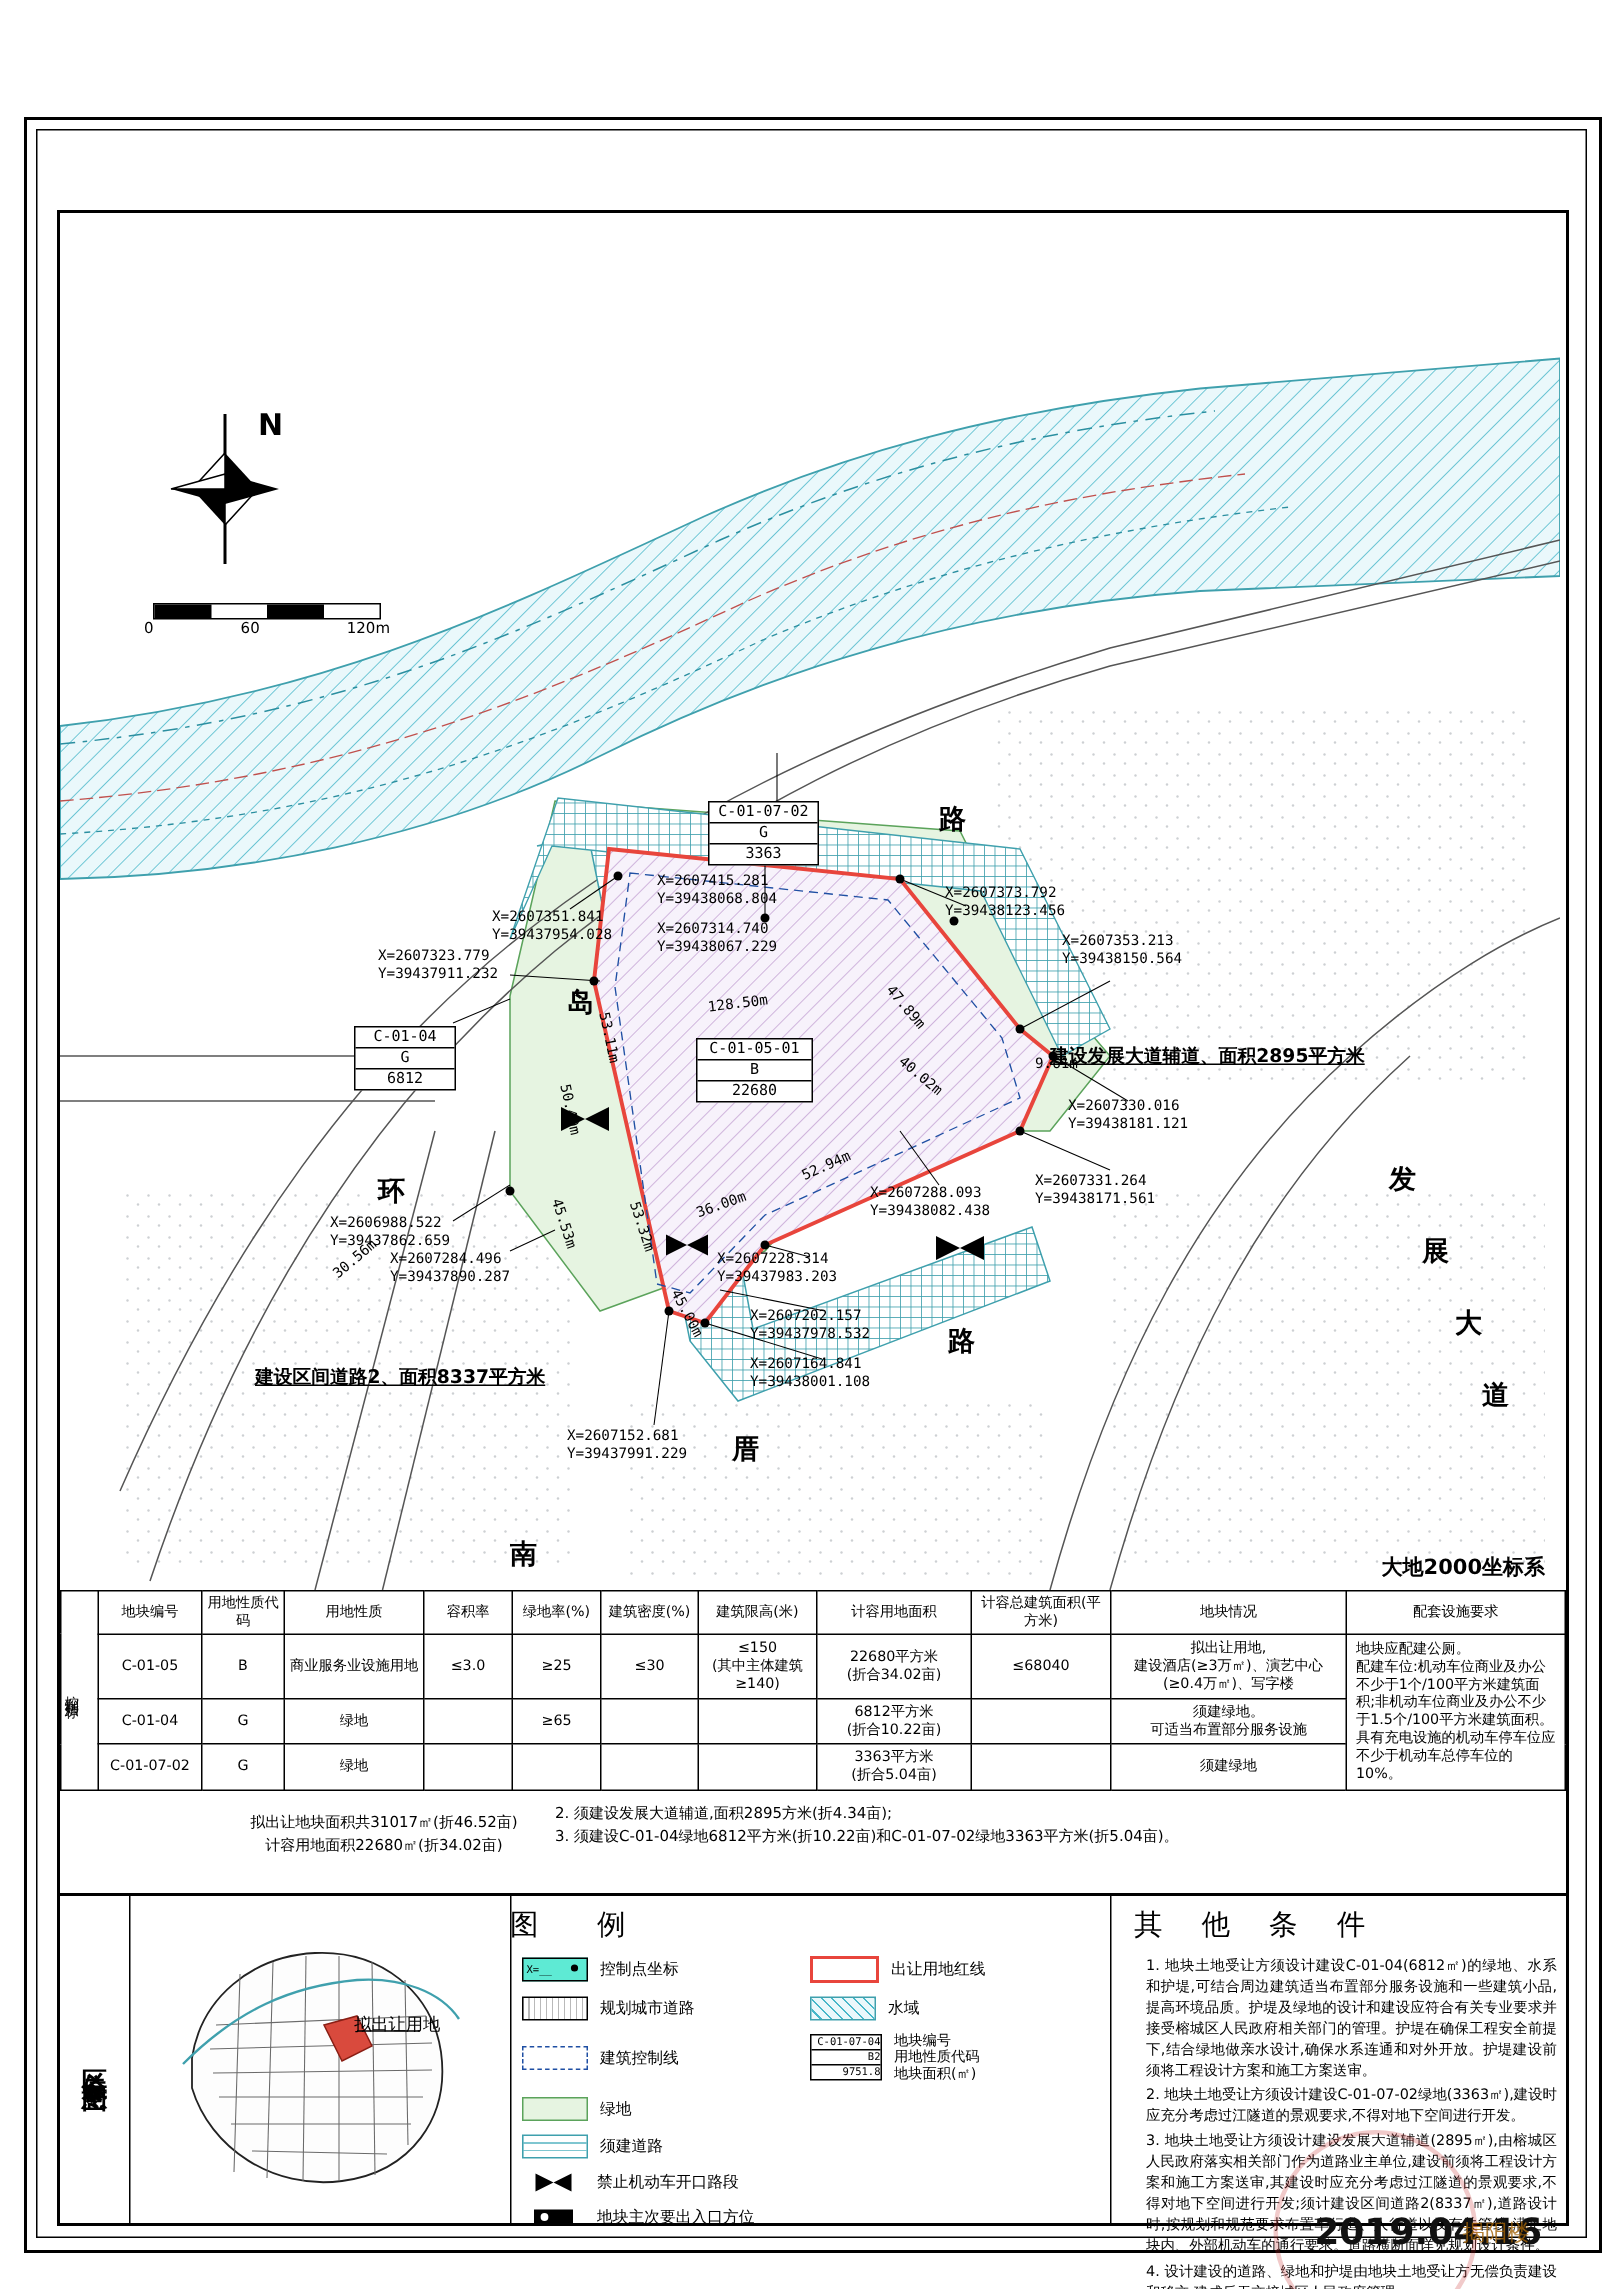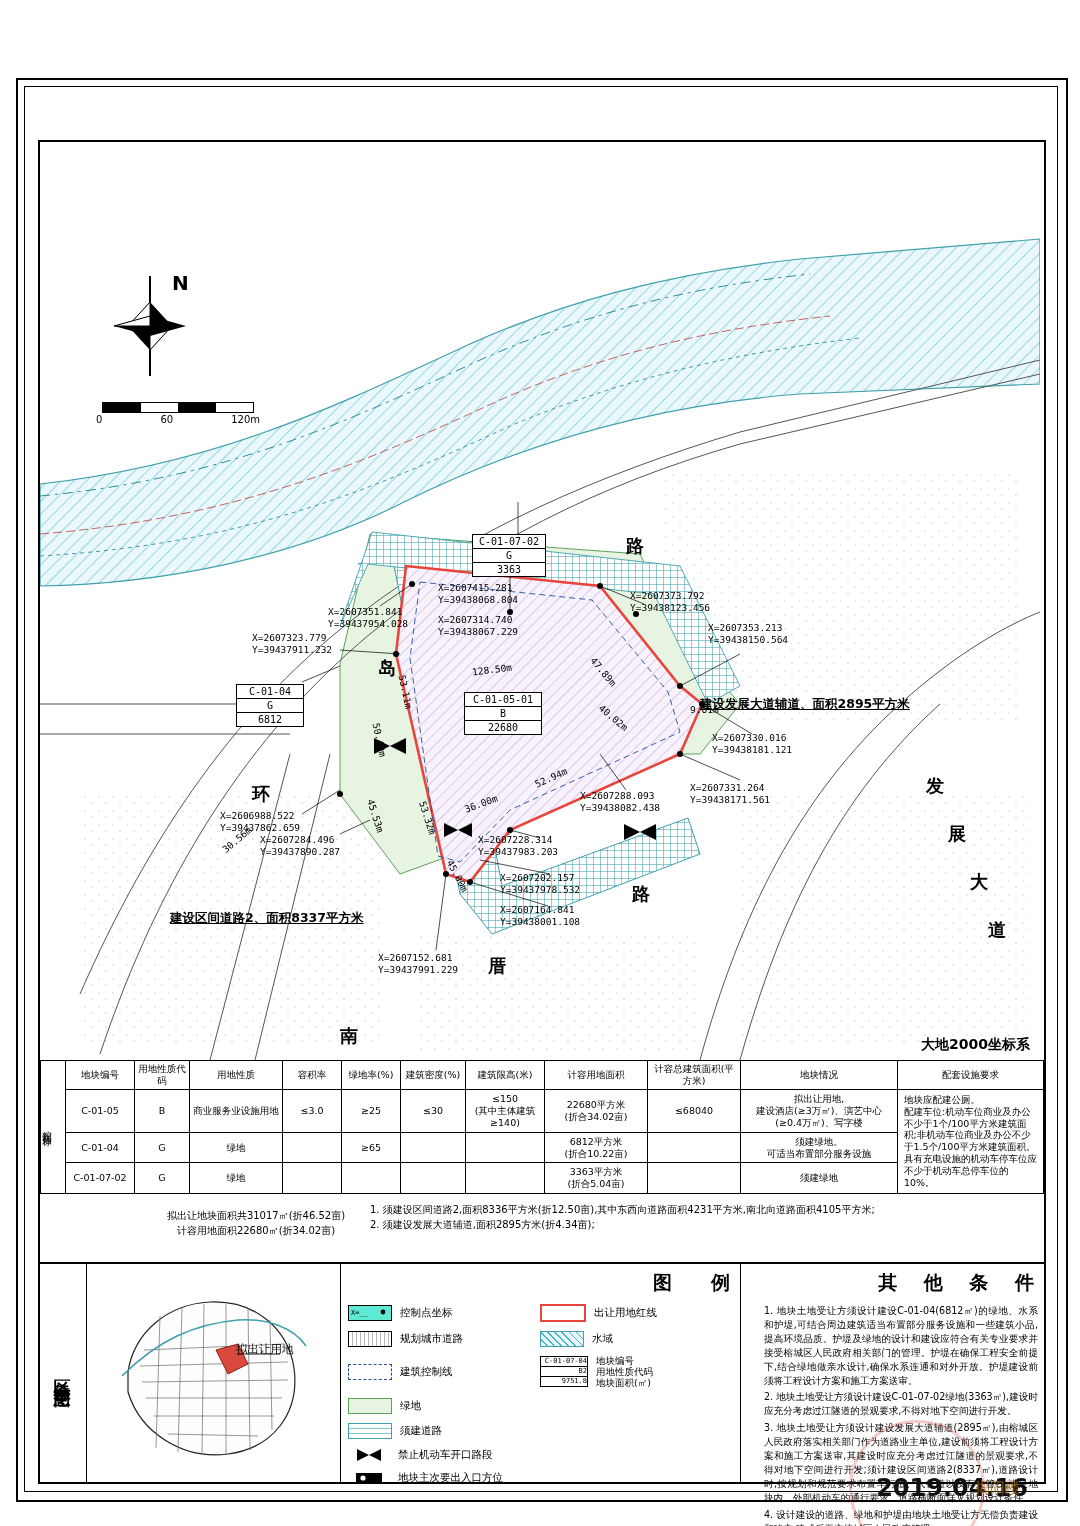--- a/index.html
+++ b/index.html
@@ -32,21 +32,21 @@
   .vside{writing-mode:vertical-rl;text-orientation:upright;letter-spacing:2px;}
   .notes{position:absolute;left:0;top:1060px;width:100%;font-size:10px;line-height:1.5;}
   .notes .left{position:absolute;left:86px;top:6px;width:260px;text-align:center;}
   .notes .right{position:absolute;left:330px;top:0;width:660px;}
   .bottom{position:absolute;left:0;top:1120px;width:100%;height:218px;border-top:2px solid #000;}
   .b-col1{position:absolute;left:0;top:0;width:46px;height:100%;border-right:1px solid #000;display:flex;align-items:center;justify-content:center;}
   .b-col1 .v{writing-mode:vertical-rl;text-orientation:upright;font-size:17px;font-weight:bold;letter-spacing:3px;}
   .b-col2{position:absolute;left:46px;top:0;width:254px;height:100%;border-right:1px solid #000;}
   .b-col3{position:absolute;left:300px;top:0;width:400px;height:100%;border-right:1px solid #000;}
   .b-col4{position:absolute;left:700px;top:0;right:0;height:100%;margin-left:16px;}
-  .b-head{text-align:right;font-size:19px;font-weight:bold;letter-spacing:10px;padding-top:6px;}
+  .b-head{text-align:left;font-size:19px;font-weight:normal;letter-spacing:10px;padding-top:6px;}
   .legend{position:absolute;left:8px;top:40px;width:384px;font-size:10.5px;}
   .legend .row{display:flex;align-items:center;margin-bottom:9px;}
   .legend .col{width:192px;display:flex;align-items:center;}
   .sw{width:42px;height:14px;border:1px solid #000;margin-right:8px;flex:none;}
   .other-txt{position:absolute;left:8px;top:40px;right:6px;font-size:9.6px;line-height:1.45;text-align:justify;}
   .footer{position:absolute;left:38px;top:1482px;width:1004px;text-align:center;font-size:25px;font-weight:bold;letter-spacing:14px;}
   .datestamp{position:absolute;right:52px;top:1474px;font-size:24px;font-weight:bold;color:#111;}
   .seal{position:absolute;right:95px;top:1420px;width:130px;height:130px;border-radius:50%;border:3px solid rgba(200,40,40,.55);opacity:.45;}
   .wm{position:absolute;right:60px;bottom:28px;font-size:15px;color:#a16207;opacity:.8;}
   .locmap{position:absolute;left:12px;top:16px;width:232px;height:190px;}
@@ -322,22 +322,22 @@
         <td></td>
         <td>须建绿地</td>
       </tr>
     </tbody>
       </table>
 
     <div class="notes">
       <div class="left" style="white-space:pre-line">拟出让地块面积共31017㎡(折46.52亩)
 计容用地面积22680㎡(折34.02亩)</div>
       <div class="right">
-        <div>1. 须建设区间道路2,面积8336平方米(折12.50亩),其中东西向道路面积4231平方米,南北向道路面积4105平方米;</div>
         <div>2. 须建设发展大道辅道,面积2895方米(折4.34亩);</div>
+        <div>3. 须建设C-01-04绿地6812平方米(折10.22亩)和C-01-07-02绿地3363平方米(折5.04亩)。</div>
       </div>
     </div>
 
     <div class="bottom">
       <div class="b-col1">
         <div class="v">区位示意图</div>
       </div>
 
       <div class="b-col2">
         <svg class="locmap" viewBox="0 0 232 190">

